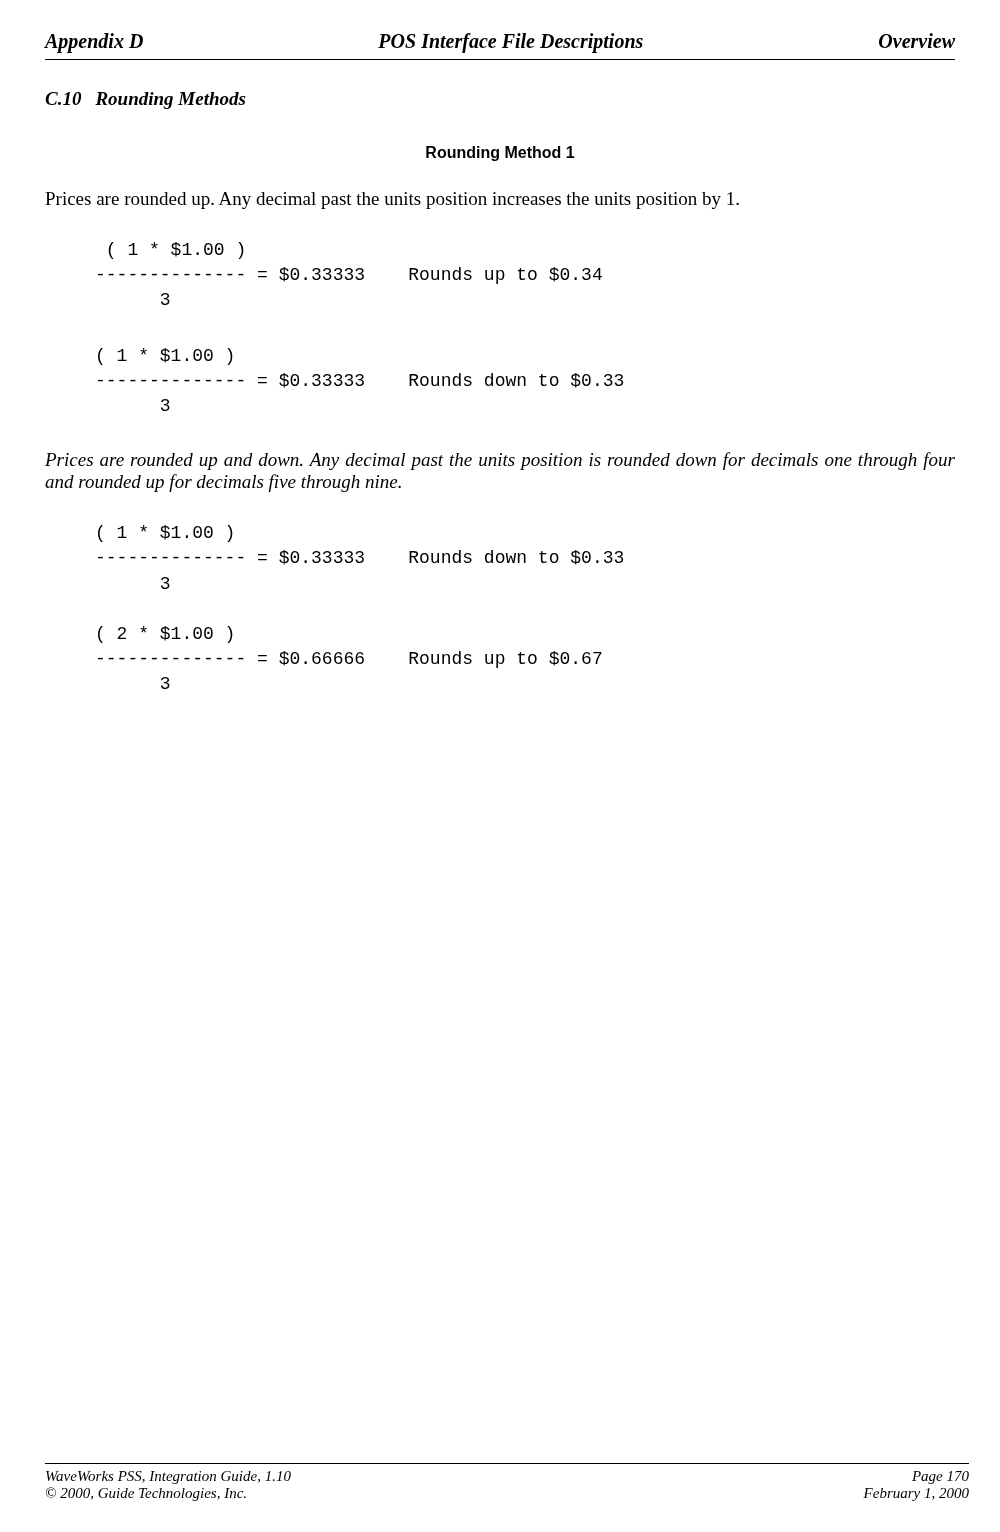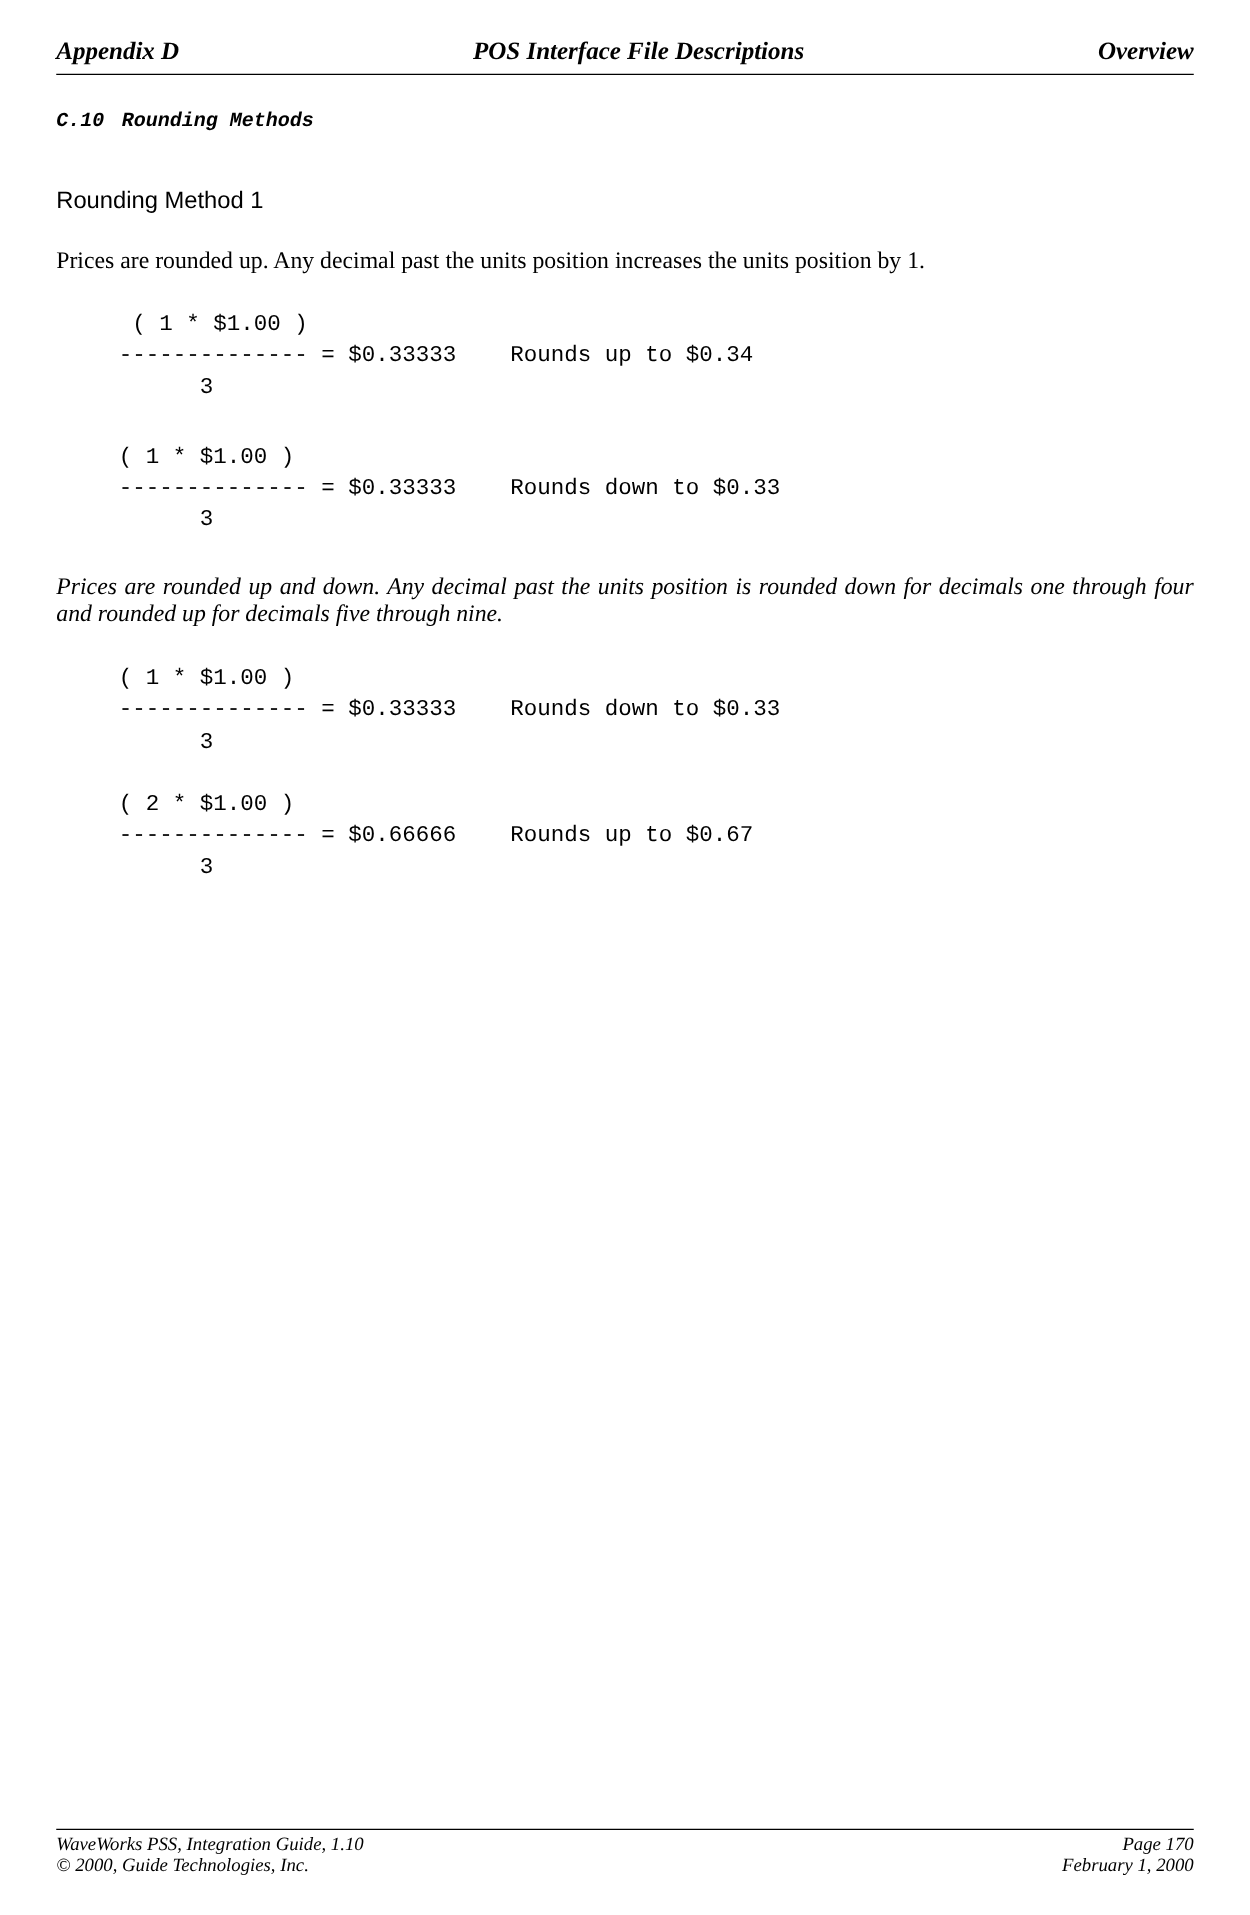--- a/index.html
+++ b/index.html
@@ -24,54 +24,54 @@
       font-size: 20px;
       margin-bottom: 6px;
     }
     .header-line {
       border-top: 1.5px solid #000;
       margin-bottom: 28px;
     }
     .section-title {
       font-style: italic;
       font-weight: bold;
-      font-size: 16px;
-      margin-bottom: 44px;
-      font-family: Liberation Mono, monospace;
+      font-size: 19px;
+      margin-bottom: 34px;
     }
     .section-number {
       display: inline-block;
       margin-right: 14px;
     }
     .body-text {
       font-size: 19px;
       margin-bottom: 28px;
     }
     .body-text.justified {
       text-align: justify;
       font-style: italic;
     }
     .subheading {
       font-family: Verdana, Geneva, sans-serif;
-      font-weight: normal;
-      font-size: 19px;
+      font-weight: bold;
+      font-size: 16px;
       margin-bottom: 26px;
+      text-align: center;
     }
     .code-block {
       font-family: 'Courier New', Courier, monospace;
       font-size: 18px;
       white-space: pre;
       margin: 20px 0 30px 50px;
       line-height: 1.4;
     }
     .footer {
       position: absolute;
       bottom: 30px;
       left: 45px;
-      right: 45px;
+      right: 31px;
     }
     .footer-line {
       border-top: 1.5px solid #000;
       margin-bottom: 4px;
     }
     .footer-row {
       display: flex;
       justify-content: space-between;
       font-style: italic;
       font-size: 15px;

